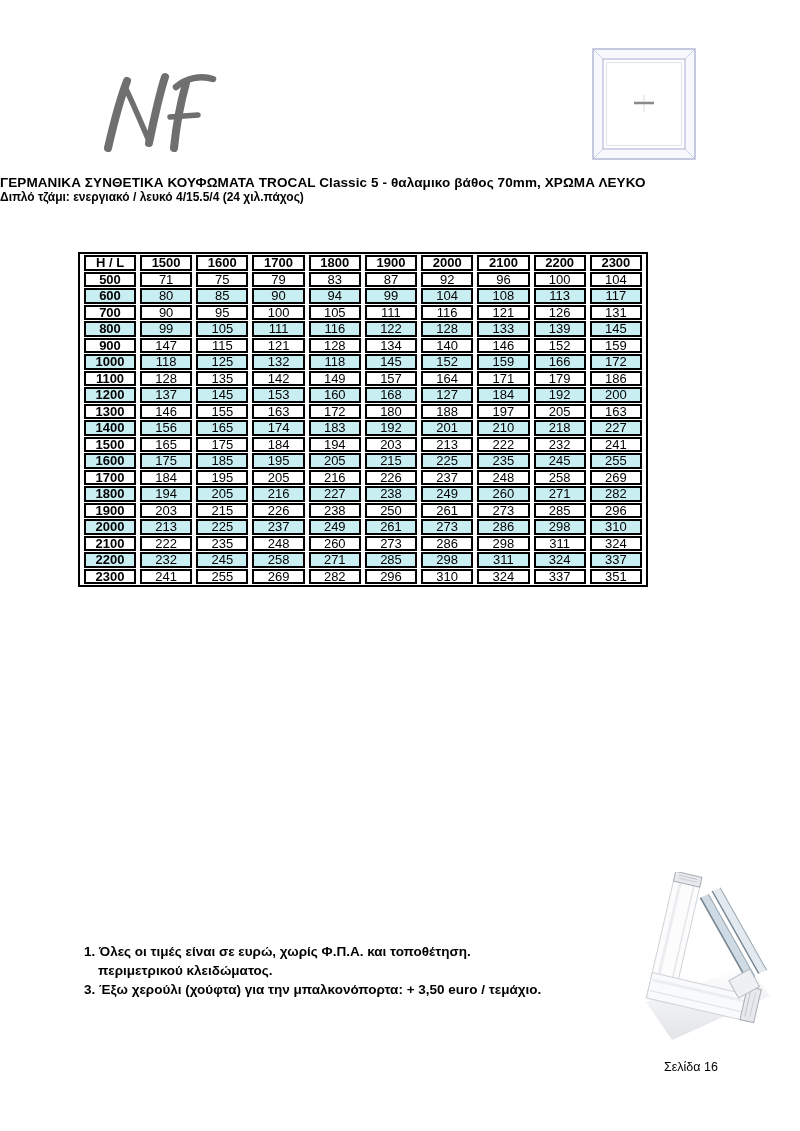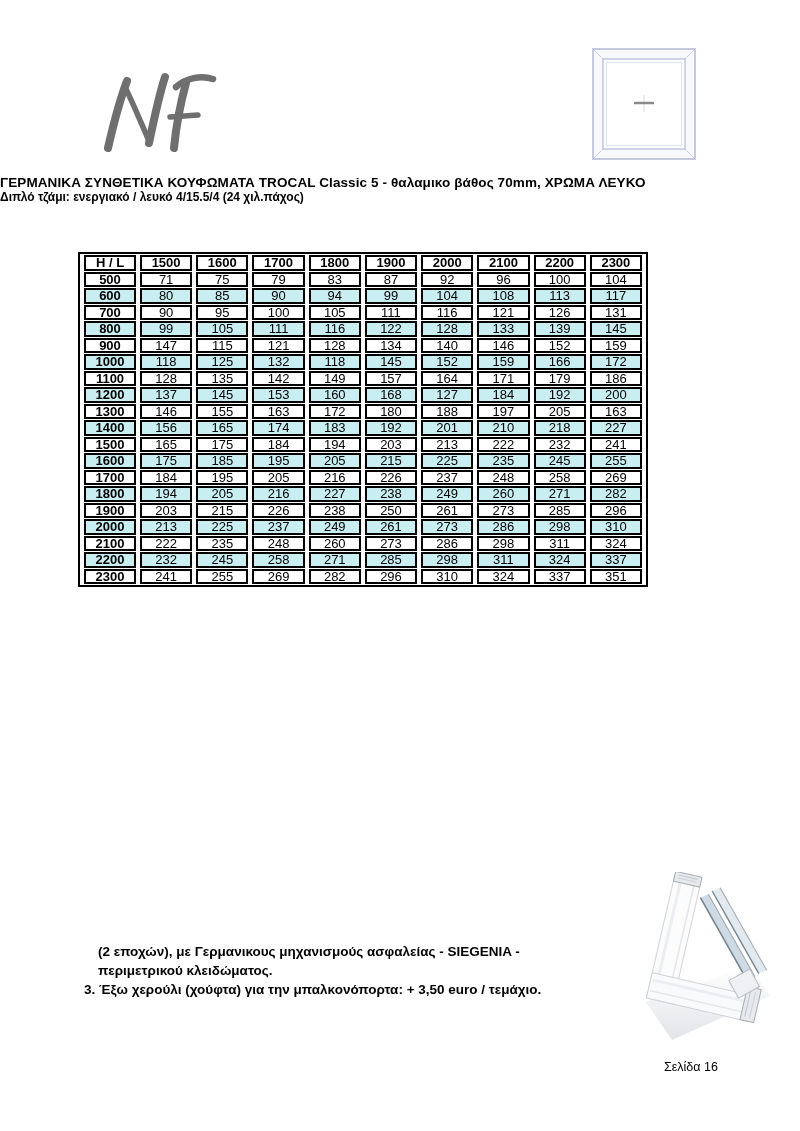--- a/index.html
+++ b/index.html
@@ -316,21 +316,21 @@
           <td>296</td>
           <td>310</td>
           <td>324</td>
           <td>337</td>
           <td>351</td>
         </tr>
       </tbody>
   </table>
 
   <div class="notes">
-      <div class="note-line indent">(2 εποχών), με Γερμανικους μηχανισμούς  ασφαλείας - SIEGENIA -</div>
+      <div class="note-line">1. Όλες οι τιμές είναι σε ευρώ, χωρίς Φ.Π.Α. και τοποθέτηση.</div>
       <div class="note-line indent">περιμετρικού κλειδώματος.</div>
       <div class="note-line">3. Έξω χερούλι (χούφτα) για την μπαλκονόπορτα: + 3,50 euro / τεμάχιο.</div>
     </div>
 
   <svg class="profile-image" width="148" height="172" viewBox="0 0 148 172">
     <defs>
       <linearGradient id="shad" x1="0" y1="0" x2="0" y2="1">
         <stop offset="0" stop-color="#ffffff"></stop>
         <stop offset="1" stop-color="#d9dbe0"></stop>
       </linearGradient>

